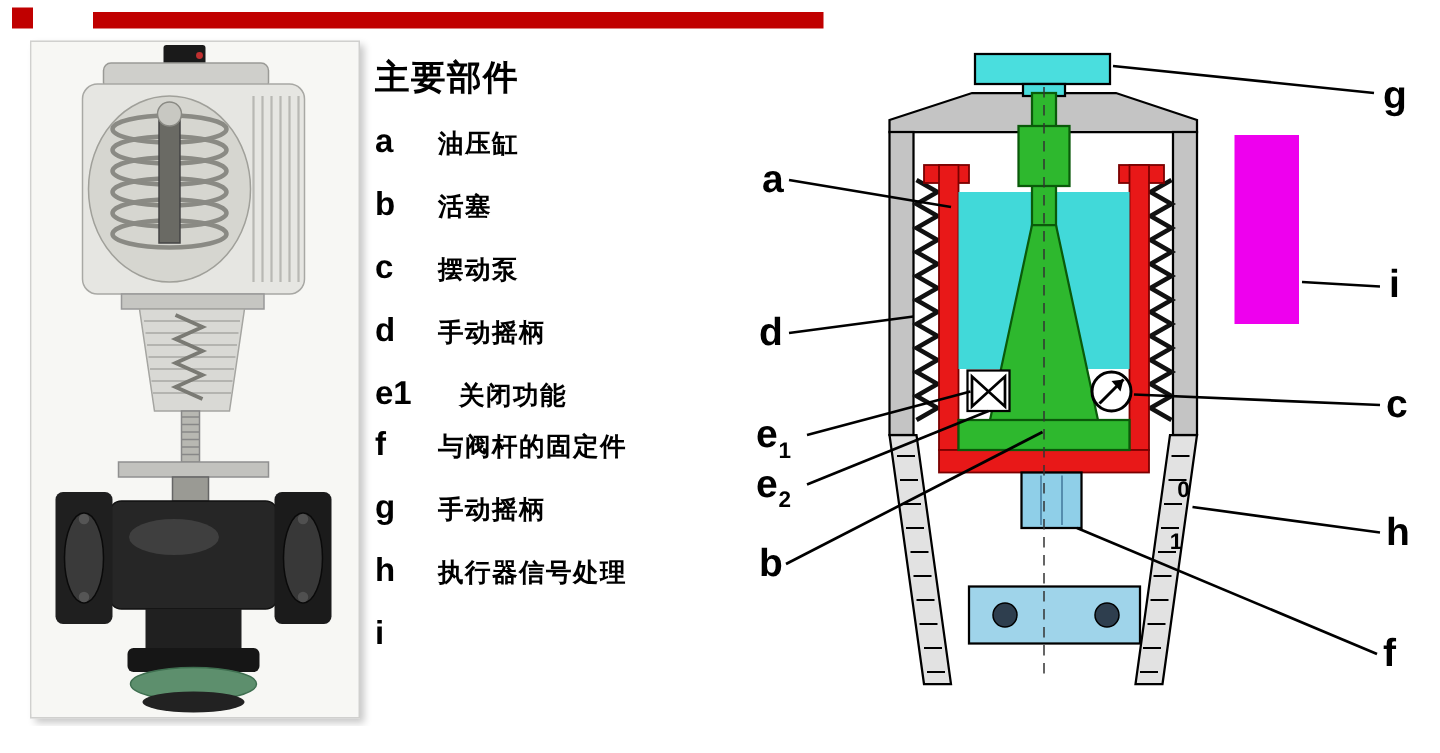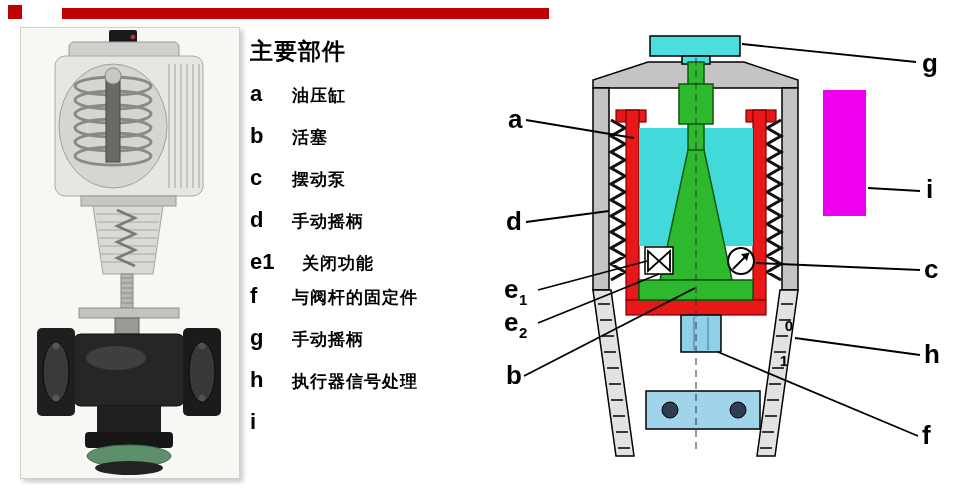--- a/index.html
+++ b/index.html
@@ -36,22 +36,22 @@
   }
   .legend-title {
     font-size: 23px; font-weight: 700; margin-bottom: 14px; letter-spacing: 1px;
   }
   .legend-row {
     display: flex; align-items: baseline; margin-bottom: 14px; font-weight: 700;
     line-height: 26px;
   }
   .legend-row .key { flex: 0 0 42px; font-size: 22px; }
   .legend-row .label { font-size: 17px; letter-spacing: 1px; white-space: nowrap; }
-  .legend-row.tight { margin-bottom: 6px; gap: 10px; }
-  .legend-row.indent .label { margin-left: 0; }
+  .legend-row.tight { margin-bottom: 6px; }
+  .legend-row.indent .label { margin-left: 14px; }
   .diagram {
     position: absolute; left: 498px; top: 28px;
     width: 456px; height: 440px; background: #fff;
   }
   .callout {
     font-size: 26px; font-weight: 700; fill: #000;
     font-family: "Liberation Sans", "DejaVu Sans", sans-serif;
   }
   .callout-sub {
     font-size: 15px; font-weight: 700; fill: #000;

